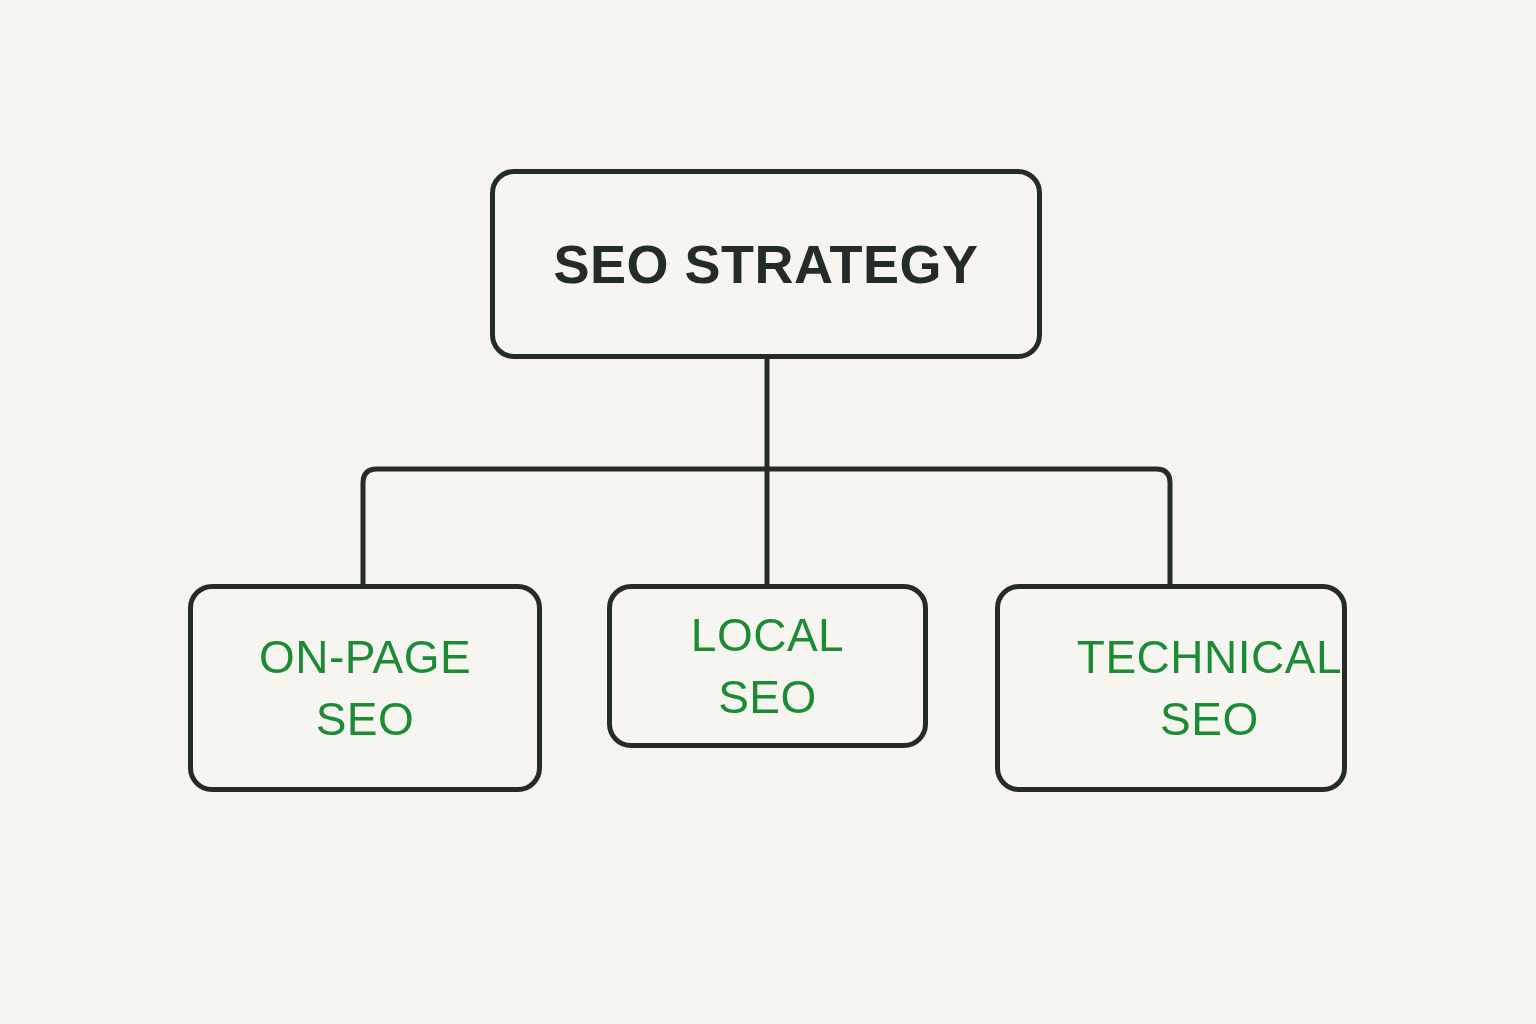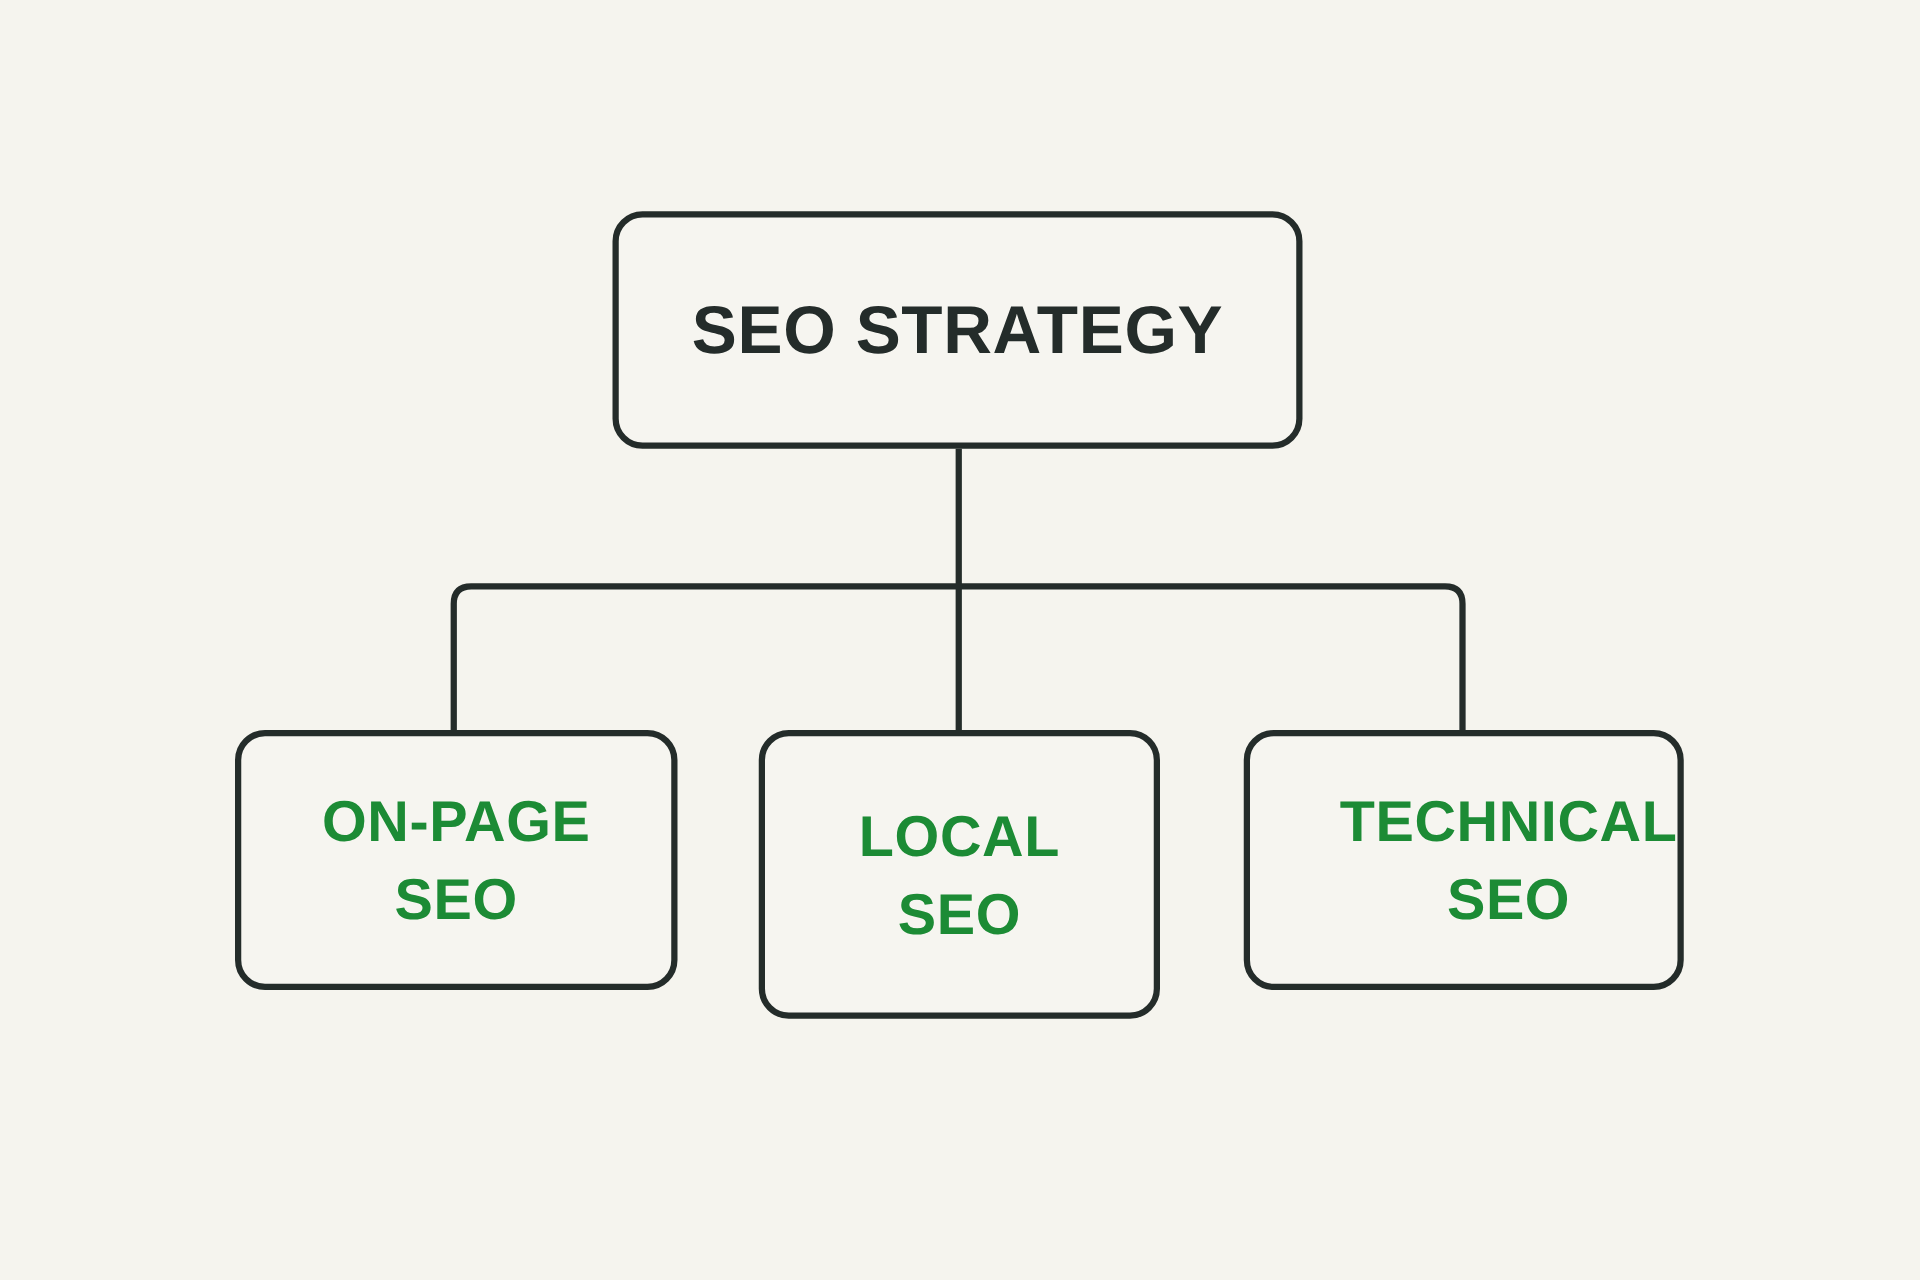--- a/index.html
+++ b/index.html
@@ -41,27 +41,27 @@
   .node-root .label {
     color: #242c2a;
     font-size: 54px;
     font-weight: bold;
     letter-spacing: 0.5px;
     white-space: pre-line;
   }
   .node-child .label {
     color: #1c8b35;
     font-size: 46px;
-    font-weight: bold;
+    font-weight: normal;
     letter-spacing: 0.5px;
     line-height: 62px;
     white-space: pre-line;
   }
   .node-child-1 { left: 188px; top: 552px; width: 354px; height: 208px; }
-  .node-child-2 { left: 607px; top: 552px; width: 321px; height: 231px; }
+  .node-child-2 { left: 607px; top: 552px; width: 321px; height: 164px; }
   .node-child-3 { left: 995px; top: 552px; width: 352px; height: 208px; justify-content: flex-end; }
 </style>
 </head>
 <body>
 
 <div class="canvas">
 
   <svg class="connectors" viewBox="0 0 1536 1024" xmlns="http://www.w3.org/2000/svg">
 
     <path d="M 767 327 L 767 552" fill="none" stroke-width="5" stroke="#242c2a"></path>

